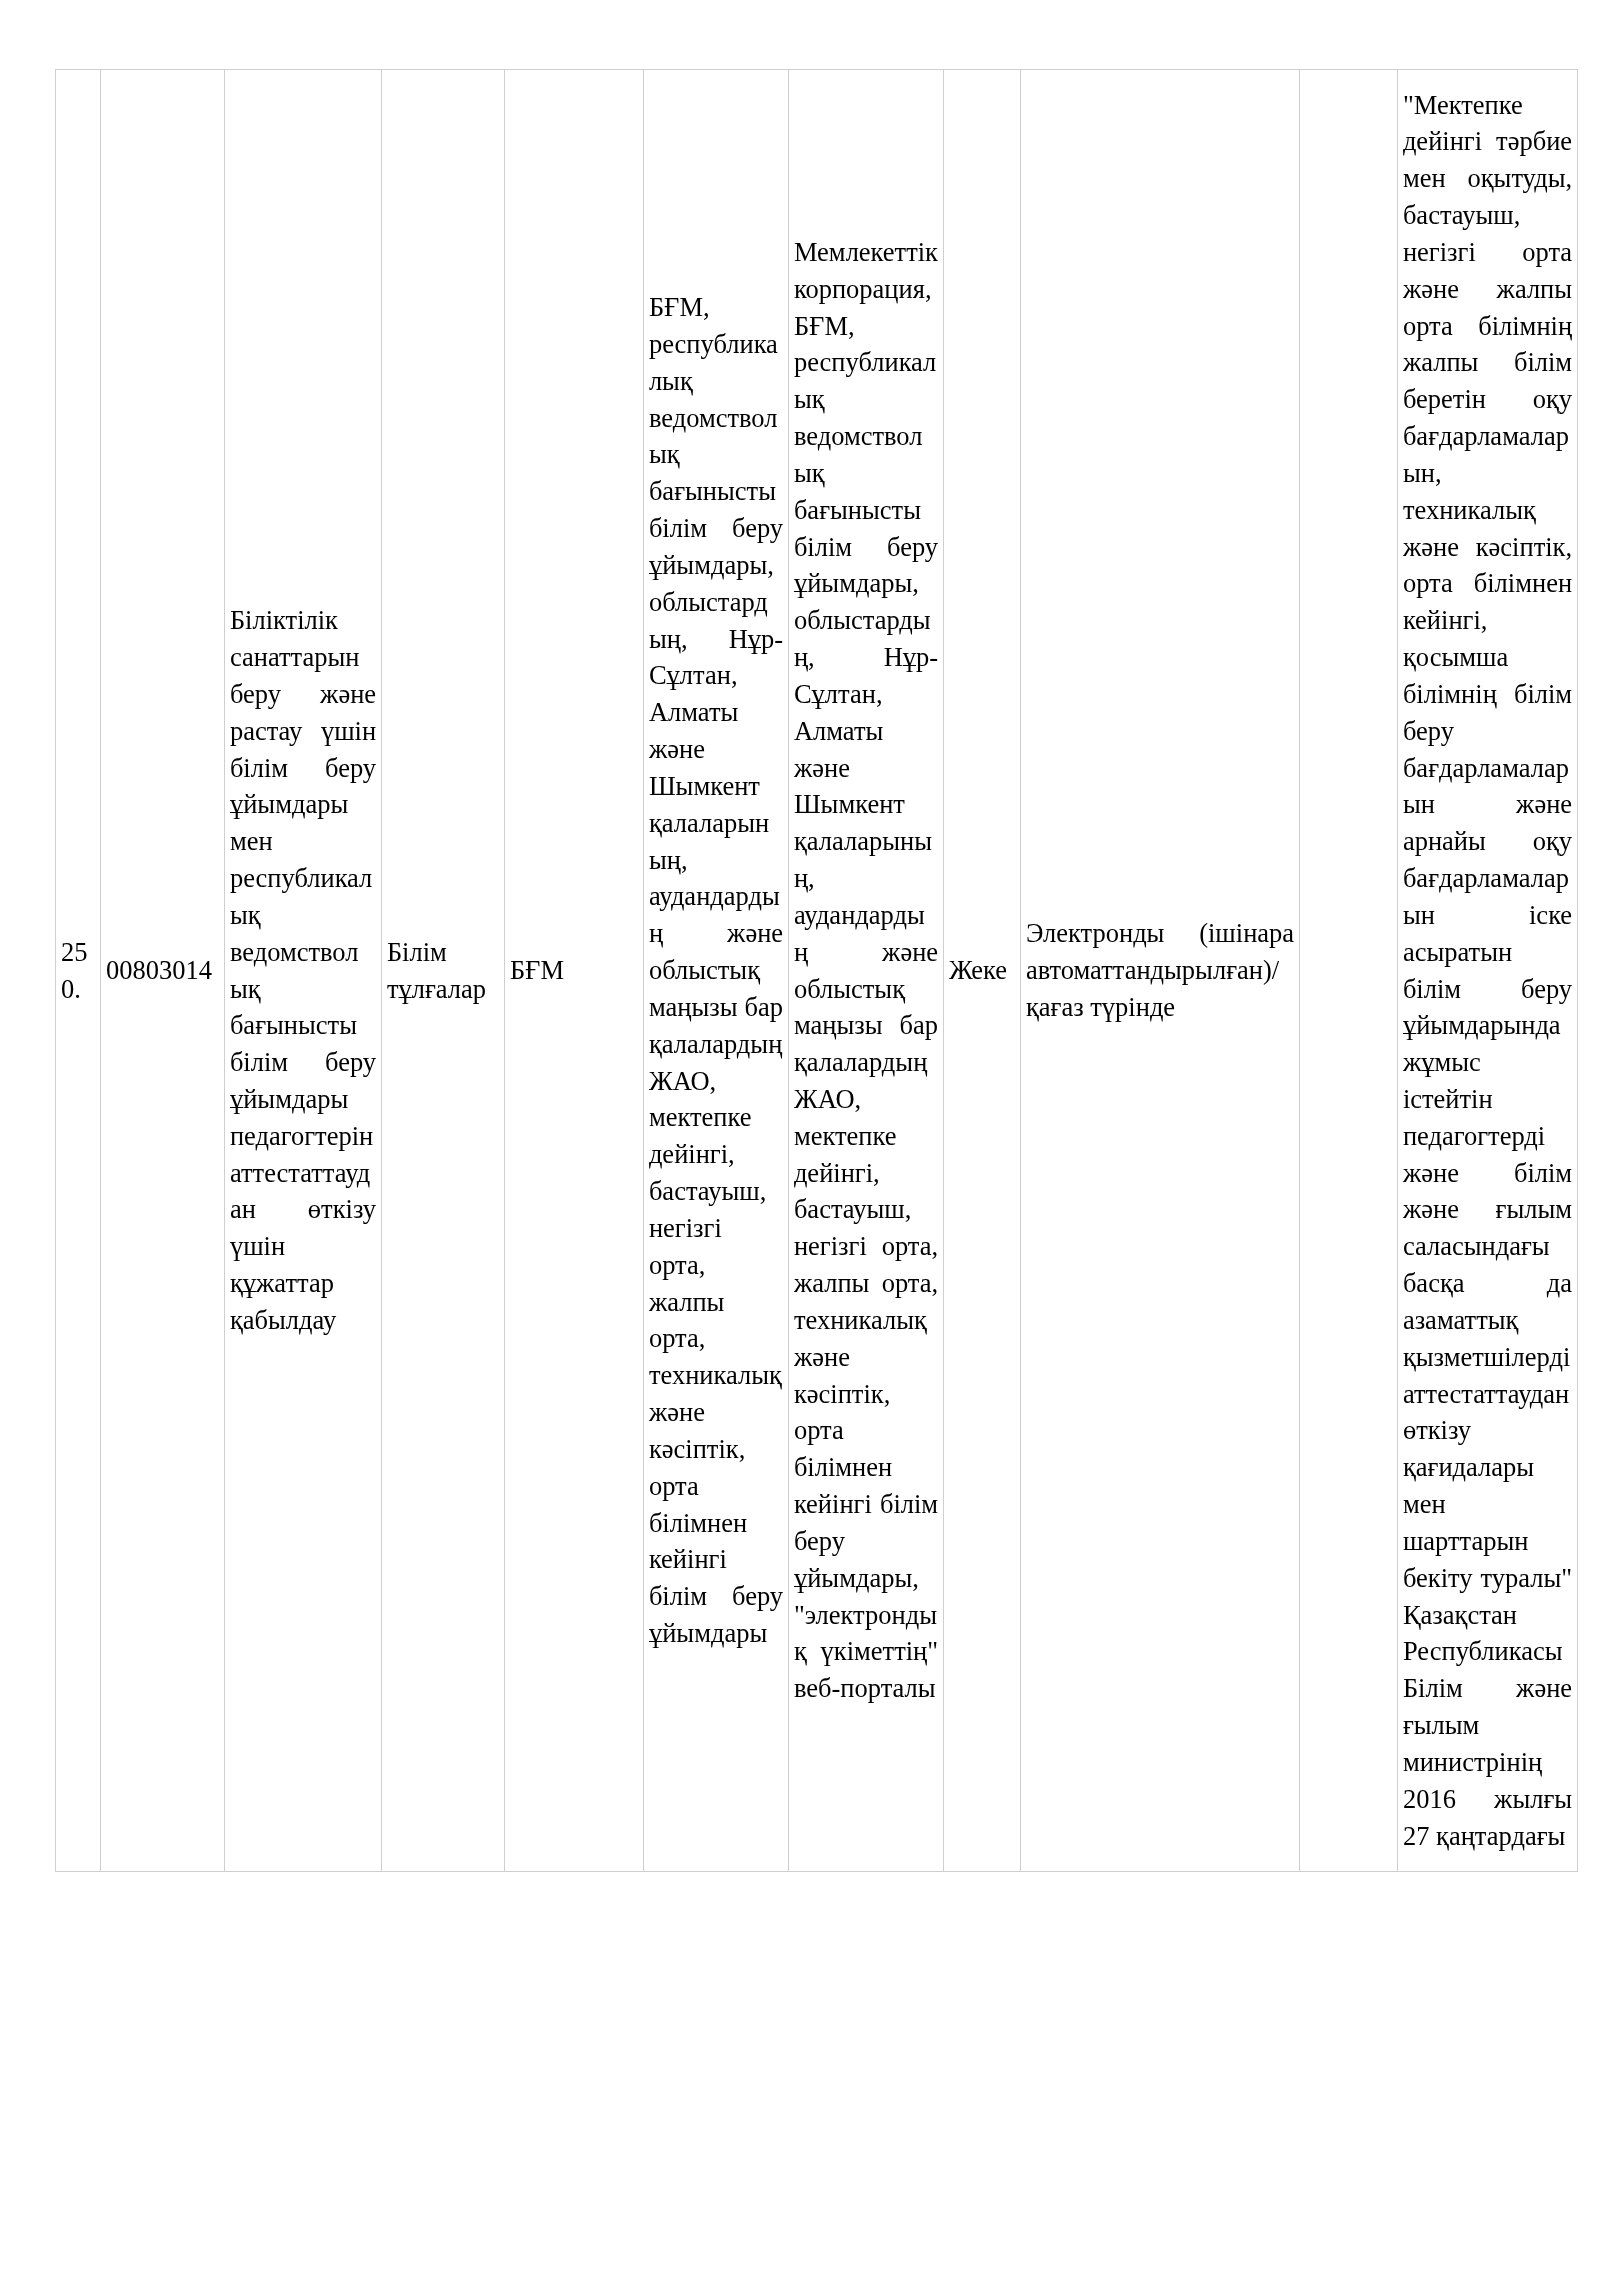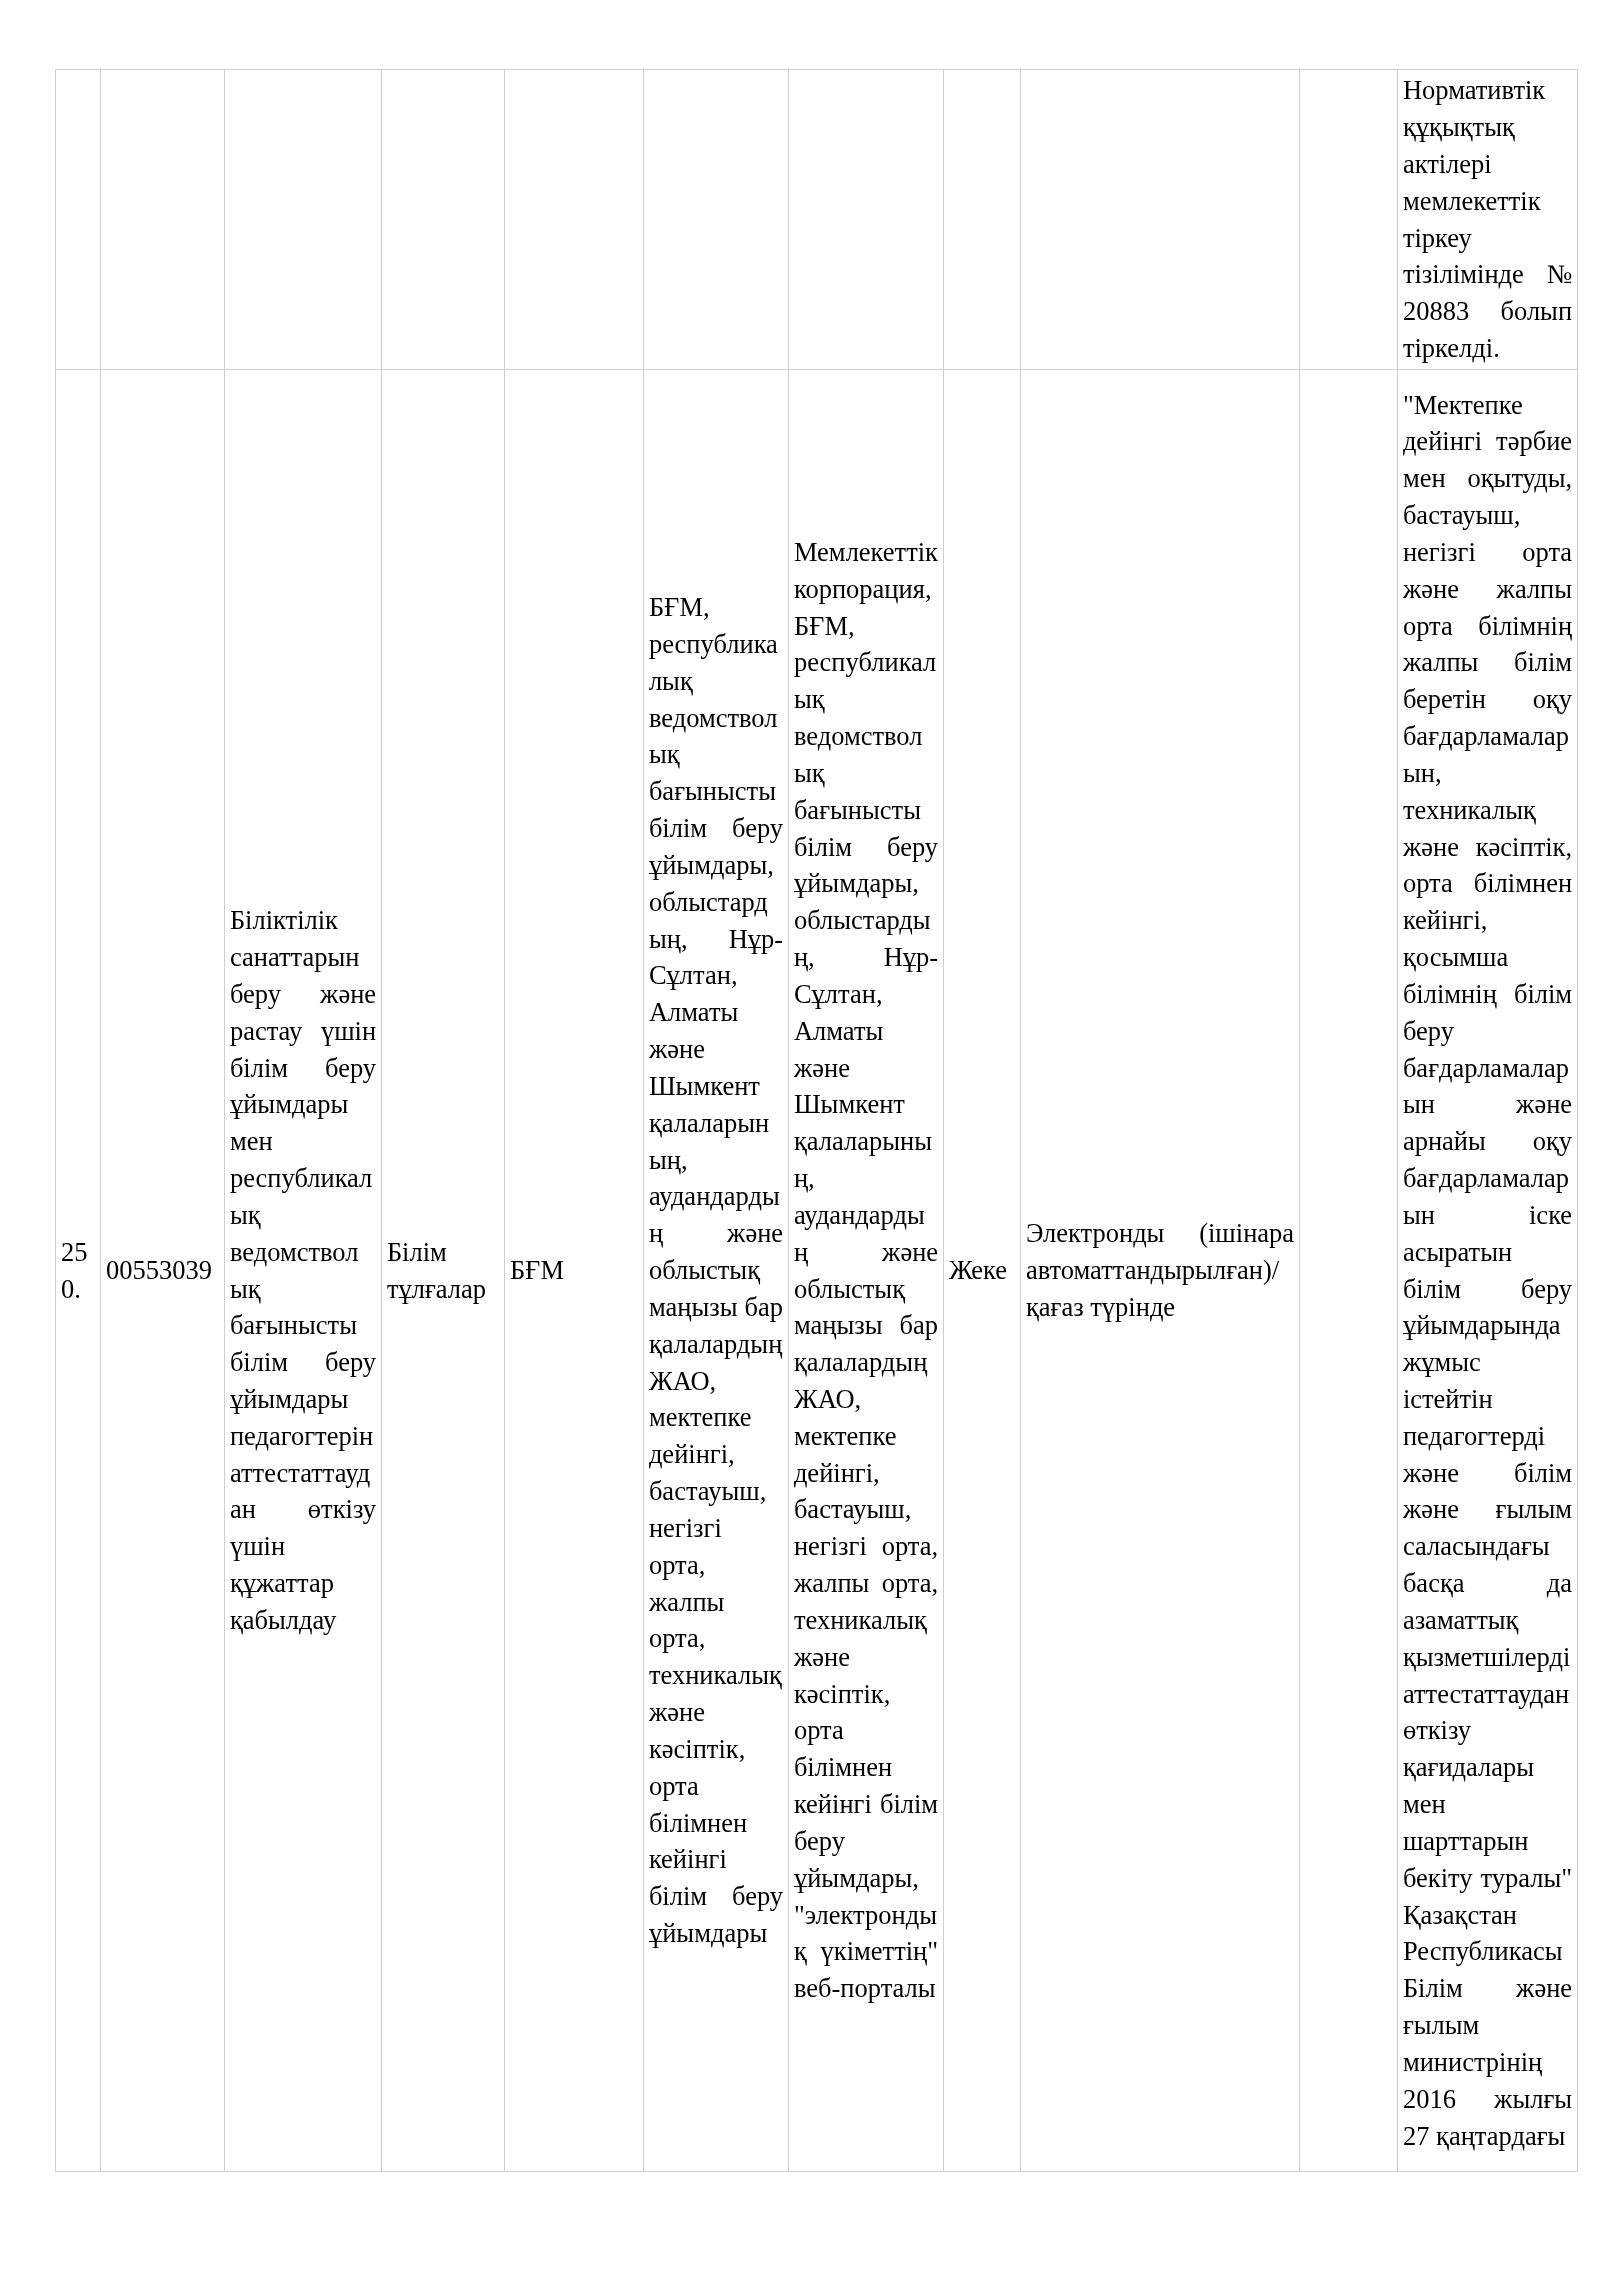--- a/index.html
+++ b/index.html
@@ -54,36 +54,23 @@
       <col style="width:123px">
       <col style="width:139px">
       <col style="width:145px">
       <col style="width:155px">
       <col style="width:77px">
       <col style="width:279px">
       <col style="width:98px">
       <col style="width:180px">
     </colgroup>
     <tbody>
-      <tr class="r1">
-        <td></td>
-        <td></td>
-        <td></td>
-        <td></td>
-        <td></td>
-        <td></td>
-        <td></td>
-        <td></td>
-        <td></td>
-        <td></td>
-        <td>Нормативтік құқықтық актілері мемлекеттік тіркеу тізілімінде № 20883 болып тіркелді.</td>
-      </tr>
       <tr class="r2">
         <td>250.</td>
-        <td>00553039</td>
+        <td>00803014</td>
         <td>Біліктілік санаттарын беру және растау үшін білім беру ұйымдары мен республикалық ведомстволық бағынысты білім беру ұйымдары педагогтерін аттестаттаудан өткізу үшін құжаттар қабылдау</td>
         <td>Білім тұлғалар</td>
         <td>БҒМ</td>
         <td>БҒМ, республикалық ведомстволық бағынысты білім беру ұйымдары, облыстардың, Нұр-Сұлтан, Алматы және Шымкент қалаларының, аудандардың және облыстық маңызы бар қалалардың ЖАО, мектепке дейінгі, бастауыш, негізгі орта, жалпы орта, техникалық және кәсіптік, орта білімнен кейінгі білім беру ұйымдары</td>
         <td>Мемлекеттік корпорация, БҒМ, республикалық ведомстволық бағынысты білім беру ұйымдары, облыстардың, Нұр-Сұлтан, Алматы және Шымкент қалаларының, аудандардың және облыстық маңызы бар қалалардың ЖАО, мектепке дейінгі, бастауыш, негізгі орта, жалпы орта, техникалық және кәсіптік, орта білімнен кейінгі білім беру ұйымдары, "электрондық үкіметтің" веб-порталы</td>
         <td>Жеке</td>
         <td>Электронды (ішінара автоматтандырылған)/ қағаз түрінде</td>
         <td></td>
         <td>"Мектепке дейінгі тәрбие мен оқытуды, бастауыш, негізгі орта және жалпы орта білімнің жалпы білім беретін оқу бағдарламаларын, техникалық және кәсіптік, орта білімнен кейінгі, қосымша білімнің білім беру бағдарламаларын және арнайы оқу бағдарламаларын іске асыратын білім беру ұйымдарында жұмыс істейтін педагогтерді және білім және ғылым саласындағы басқа да азаматтық қызметшілерді аттестаттаудан өткізу қағидалары мен шарттарын бекіту туралы" Қазақстан Республикасы Білім және ғылым министрінің 2016 жылғы 27 қаңтардағы</td>
       </tr>

